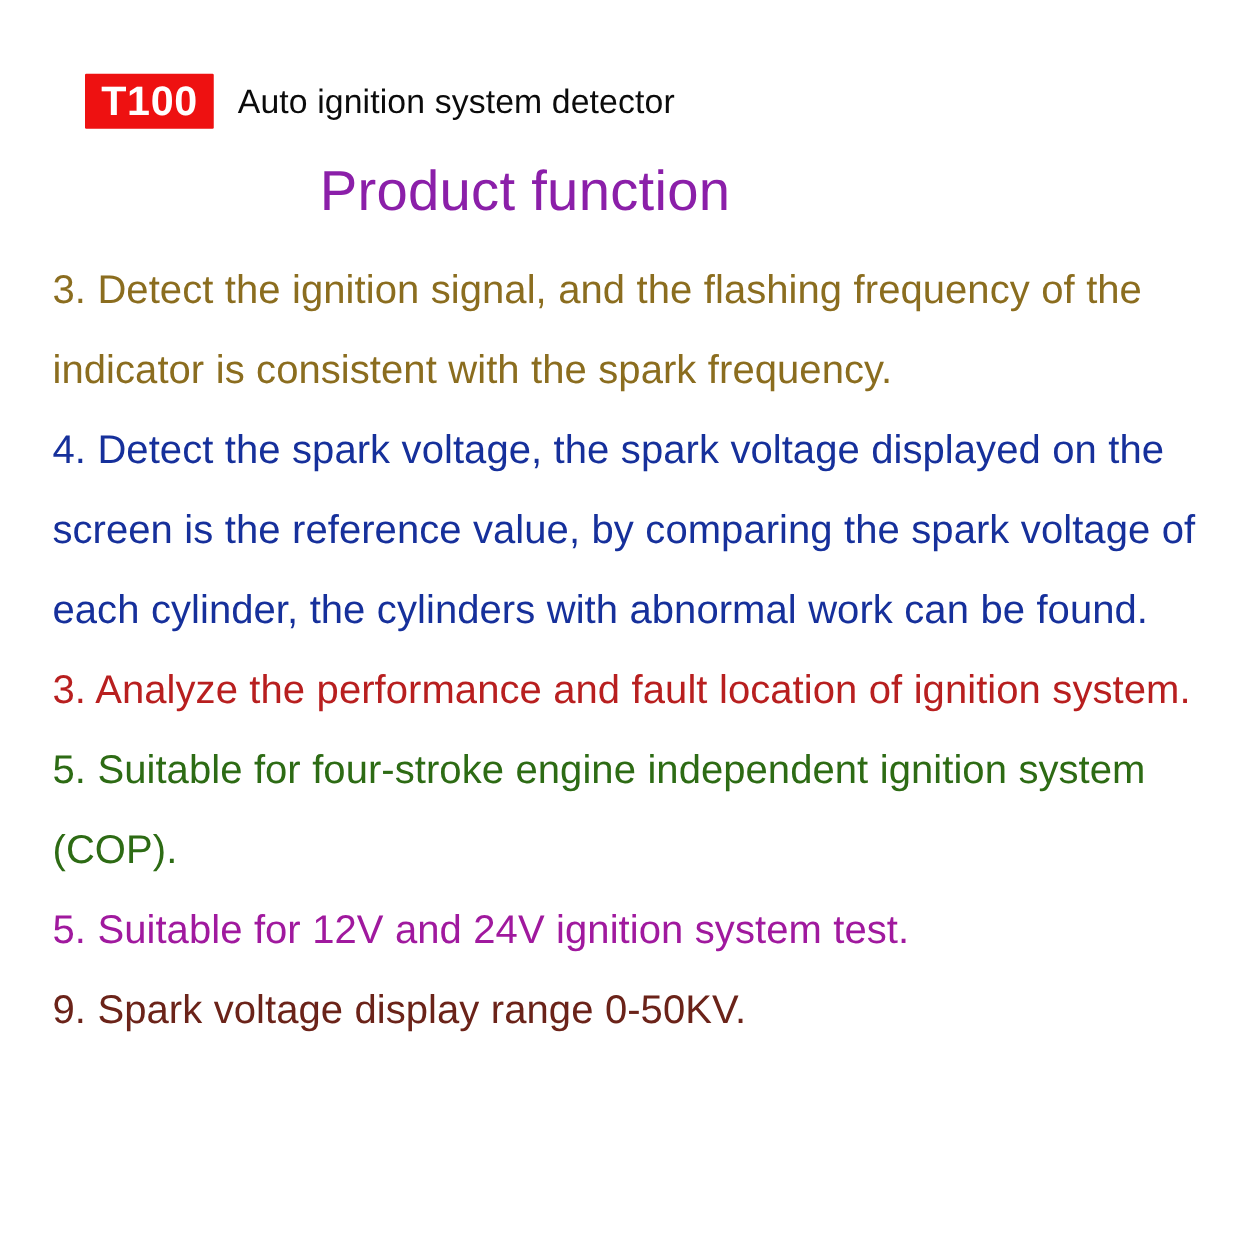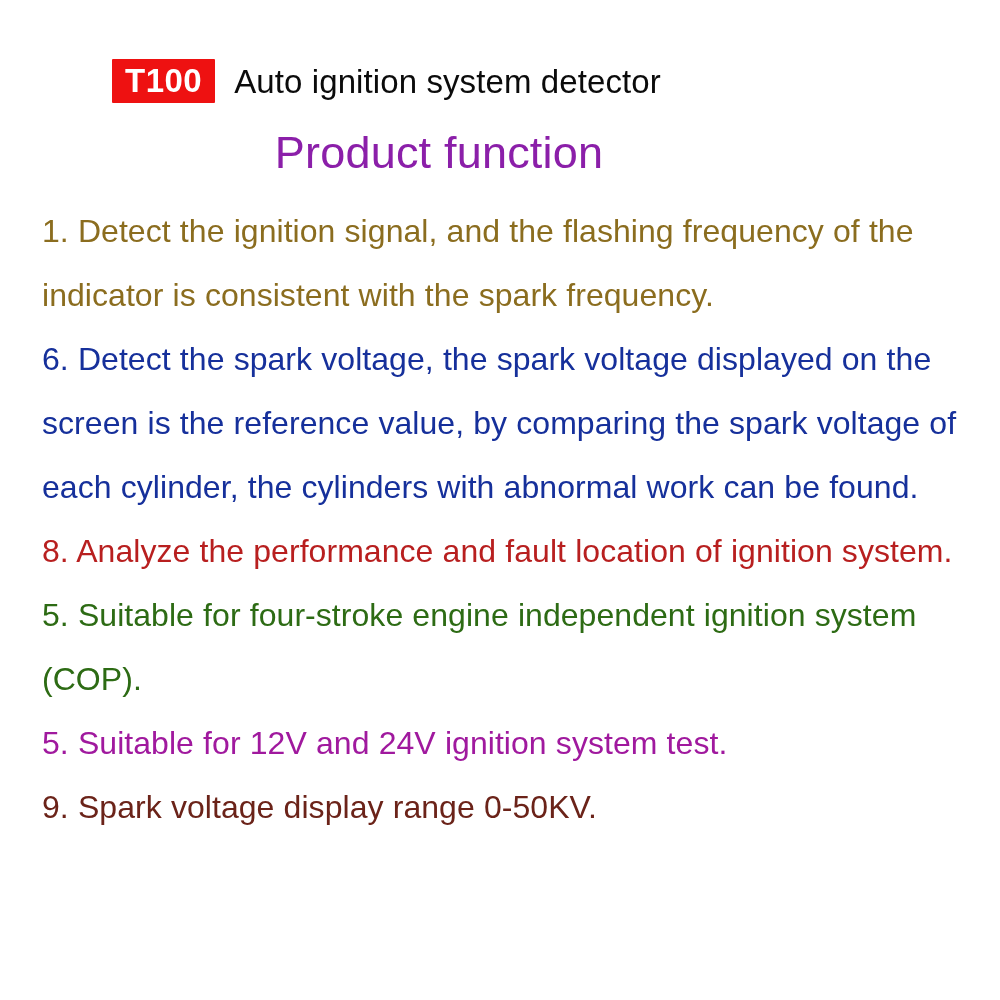--- a/index.html
+++ b/index.html
@@ -25,62 +25,60 @@
   }
 
   
   .header-row {
     position: absolute;
     left: 68px;
     top: 58px;
     display: flex;
     align-items: center;
     height: 46px;
-    margin-left: 44px;
   }
 
   .model-badge {
     display: inline-flex;
     align-items: center;
     justify-content: center;
     background: #ee1111;
     color: #ffffff;
     font-size: 33px;
     font-weight: bold;
     letter-spacing: 0.5px;
     line-height: 1;
     padding: 7px 13px 9px 13px;
     height: 44px;
     box-sizing: border-box;
     border-radius: 1px;
   }
 
   .header-subtitle {
     margin-left: 19px;
-    font-size: 33px;
+    font-size: 27px;
     font-weight: normal;
     color: #0b0b0b;
     line-height: 1;
     white-space: nowrap;
     letter-spacing: 0.1px;
   }
 
   
   .section-heading {
     position: absolute;
     left: 0;
     top: 126px;
     width: 840px;
     text-align: center;
     font-size: 45px;
     font-weight: normal;
     color: #8b1fa9;
     line-height: 1.18;
     letter-spacing: 0.2px;
-    padding-left: 19px;
   }
 
   
   .feature-list {
     position: absolute;
     left: 42px;
     top: 199px;
     width: 936px;
     margin: 0;
     padding: 0;
@@ -102,21 +100,21 @@
 <div class="page">
 
   <div class="header-row">
     <span class="model-badge" style="background: rgb(238, 17, 17); color: rgb(255, 255, 255);">T100</span>
     <span class="header-subtitle" style="color: rgb(11, 11, 11);">Auto ignition system detector</span>
   </div>
 
   <div class="section-heading" style="color: rgb(139, 31, 169);">Product function</div>
 
   <ul class="feature-list">
-    <li class="feature-item" style="color: rgb(139, 109, 31);">1. Detect the ignition signal, and the flashing frequency of the indicator is consistent with the spark frequency.</li>
-    <li class="feature-item" style="color: rgb(22, 48, 155);">6. Detect the spark voltage, the spark voltage displayed on the screen is the reference value, by comparing the spark voltage of each cylinder, the cylinders with abnormal work can be found.</li>
-    <li class="feature-item" style="color: rgb(184, 31, 31);">8. Analyze the performance and fault location of ignition system.</li>
+    <li class="feature-item" style="color: rgb(139, 109, 31);">3. Detect the ignition signal, and the flashing frequency of the indicator is consistent with the spark frequency.</li>
+    <li class="feature-item" style="color: rgb(22, 48, 155);">4. Detect the spark voltage, the spark voltage displayed on the screen is the reference value, by comparing the spark voltage of each cylinder, the cylinders with abnormal work can be found.</li>
+    <li class="feature-item" style="color: rgb(184, 31, 31);">3. Analyze the performance and fault location of ignition system.</li>
     <li class="feature-item" style="color: rgb(45, 107, 20);">5. Suitable for four-stroke engine independent ignition system (COP).</li>
     <li class="feature-item" style="color: rgb(160, 25, 158);">5. Suitable for 12V and 24V ignition system test.</li>
     <li class="feature-item" style="color: rgb(107, 35, 25);">9. Spark voltage display range 0-50KV.</li>
   </ul>
 
 </div>
 
 </body></html>

